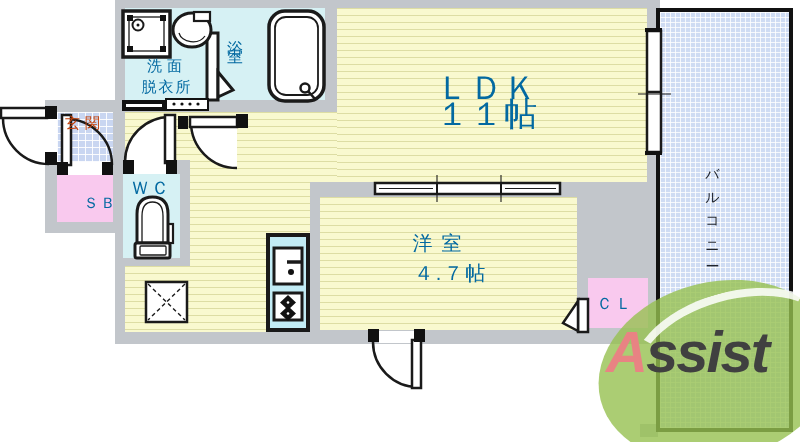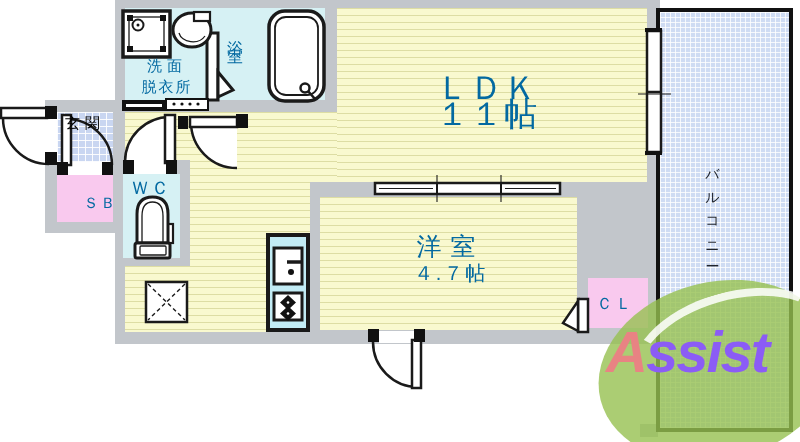--- a/index.html
+++ b/index.html
@@ -23,21 +23,21 @@
   .lbl{position:absolute;color:#0369a1;text-align:center;white-space:nowrap;}
   .vert{writing-mode:vertical-rl;}
   
   .leaf{position:absolute;left:597px;top:282px;width:240px;height:178px;border-radius:50%;
         background:rgba(150,192,80,.8);transform:rotate(-14deg);}
   .swoosh{position:absolute;left:628px;top:292px;width:196px;height:112px;border-radius:50%;
         border:8px solid transparent;border-top:8px solid rgba(255,255,255,.85);transform:rotate(-16deg);}
   .logotext{position:absolute;left:606px;top:322px;font-size:58px;font-weight:bold;font-style:italic;
         letter-spacing:-2px;line-height:60px;}
   .logotext .a{color:#e88383;}
-  .logotext .rest{color:#8b5cf6;}
+  .logotext .rest{color:#404040;}
 </style>
 </head>
 <body>
 
 <div class="plan">
 
   <div class="abs wall" style="left:115px;top:0;width:545px;height:344px;"></div>
   <div class="abs wall" style="left:45px;top:100px;width:80px;height:133px;"></div>
   <div class="abs wall" style="left:640px;top:424px;width:18px;height:13px;"></div>
 
@@ -181,28 +181,28 @@
       <rect x="166" y="224" width="7" height="19" fill="#fff" stroke-width="2.2"></rect>
       <path d="M137 243 L137 214 Q137 197 152.5 197 Q168 197 168 214 L168 243 Z" fill="#fff" stroke-width="3"></path>
       <path d="M142 243 L142 216 Q142 202 152.5 202 Q163 202 163 216 L163 243 Z" fill="none" stroke-width="1.3"></path>
       <rect x="135" y="243" width="35" height="15" rx="2" fill="#fff" stroke-width="3"></rect>
       <rect x="140" y="246" width="26" height="9" rx="1" fill="none" stroke-width="1.3"></rect>
     </g>
   </svg>
 
   <div class="lbl" style="left:387px;top:38px;width:200px;font-size:33px;letter-spacing:1px;margin-top:28px;">ＬＤＫ</div>
   <div class="lbl" style="left:387px;top:92px;width:200px;font-size:33px;letter-spacing:1px;">１１帖</div>
-  <div class="lbl" style="left:368px;top:230px;width:165px;font-size:25px;letter-spacing:9px;">洋室</div>
+  <div class="lbl" style="left:359px;top:230px;width:165px;font-size:20px;letter-spacing:9px;">洋室</div>
   <div class="lbl" style="left:368px;top:260px;width:165px;font-size:20px;letter-spacing:2px;">４.７帖</div>
   <div class="lbl vert" style="left:704px;top:158px;font-size:14px;letter-spacing:9px;color:#20242c;">バルコニー</div>
   <div class="lbl vert" style="left:224px;top:28px;font-size:16px;letter-spacing:6px;">浴室</div>
   <div class="lbl" style="left:125px;top:57px;width:84px;font-size:15px;letter-spacing:5px;">洗面</div>
   <div class="lbl" style="left:125px;top:78px;width:84px;font-size:15px;letter-spacing:2px;">脱衣所</div>
   <div class="lbl" style="left:122px;top:176px;width:58px;font-size:18px;letter-spacing:2px;">ＷＣ</div>
-  <div class="lbl" style="left:56px;top:114px;width:58px;font-size:15px;letter-spacing:5px;color:#000000;">玄関</div>
+  <div class="lbl" style="left:56px;top:114px;width:58px;font-size:15px;letter-spacing:5px;color:#c2410c;">玄関</div>
   <div class="lbl" style="left:72px;top:194px;width:57px;font-size:15px;letter-spacing:2px;">ＳＢ</div>
   <div class="lbl" style="left:587px;top:294px;width:57px;font-size:16px;letter-spacing:3px;">ＣＬ</div>
 
   <div>
     <div class="leaf"></div>
     <div class="swoosh"></div>
     <div class="logotext"><span class="a">A</span><span class="rest">ssist</span></div>
   </div>
 
 </div>

